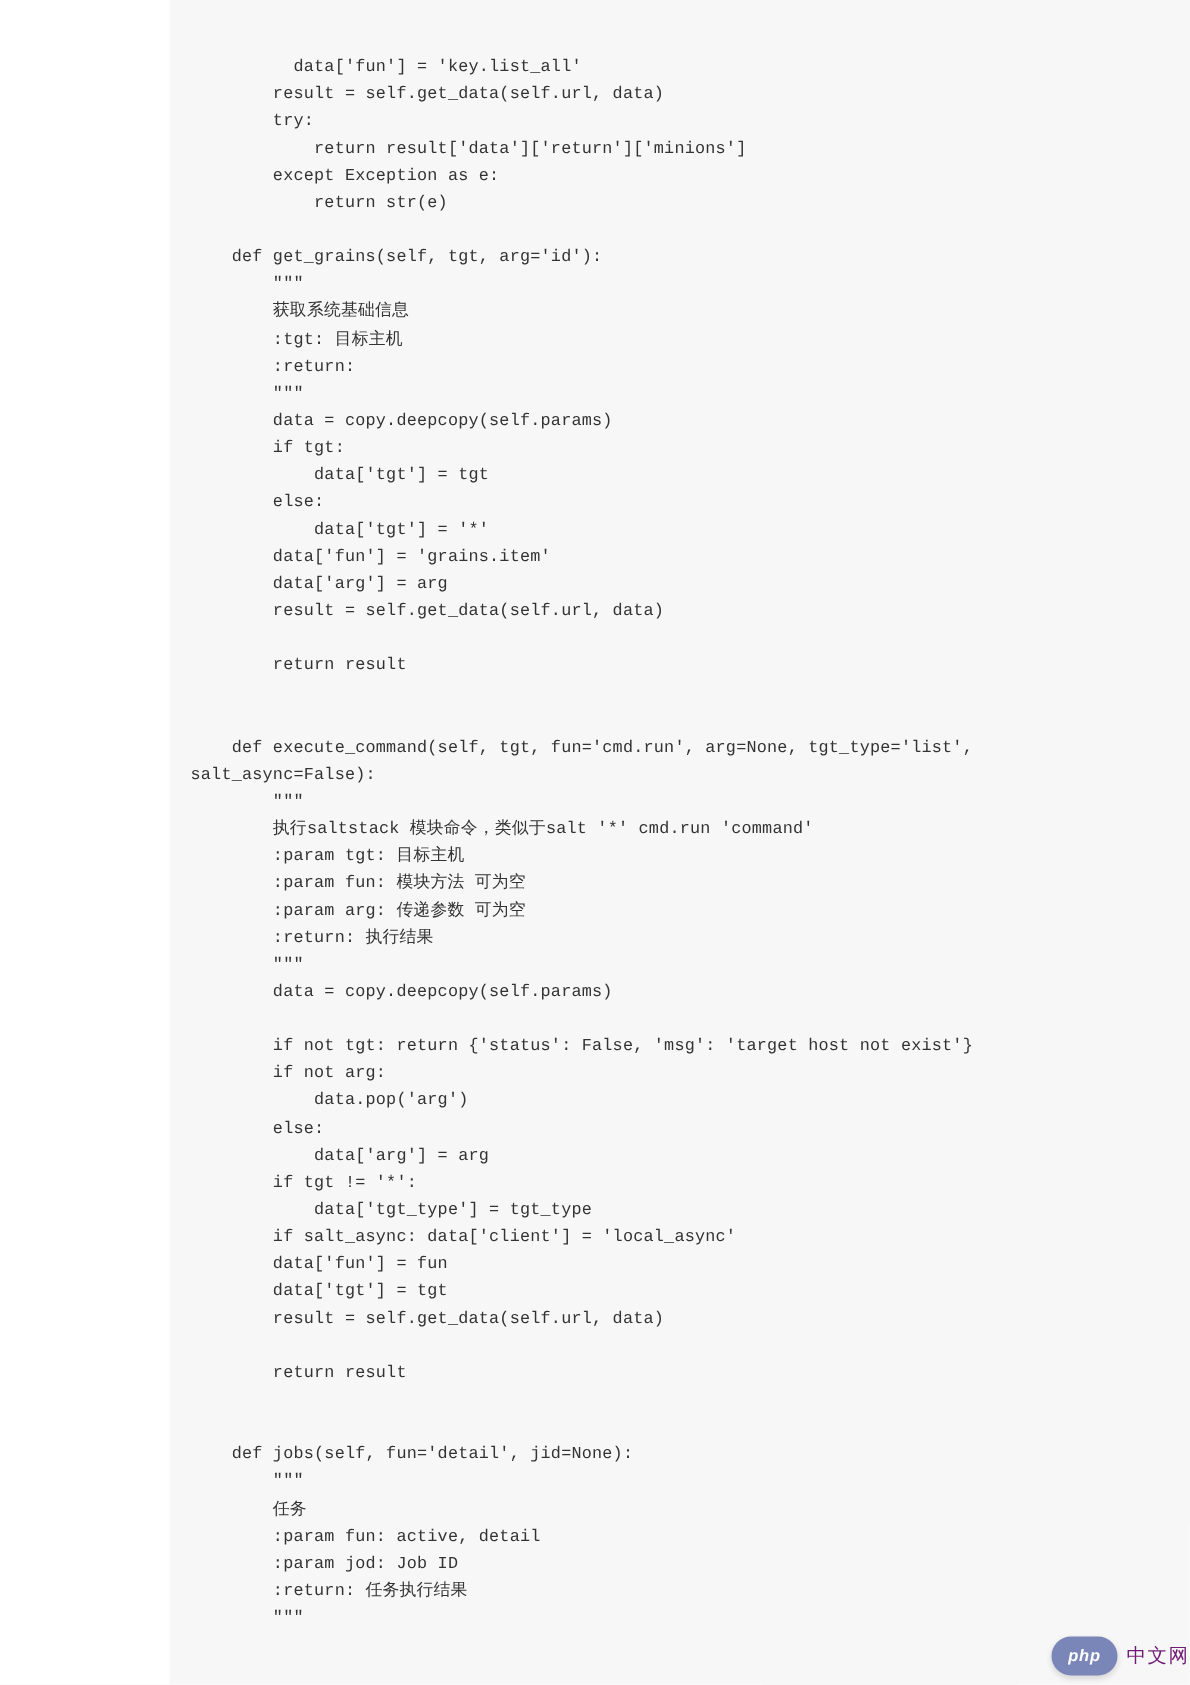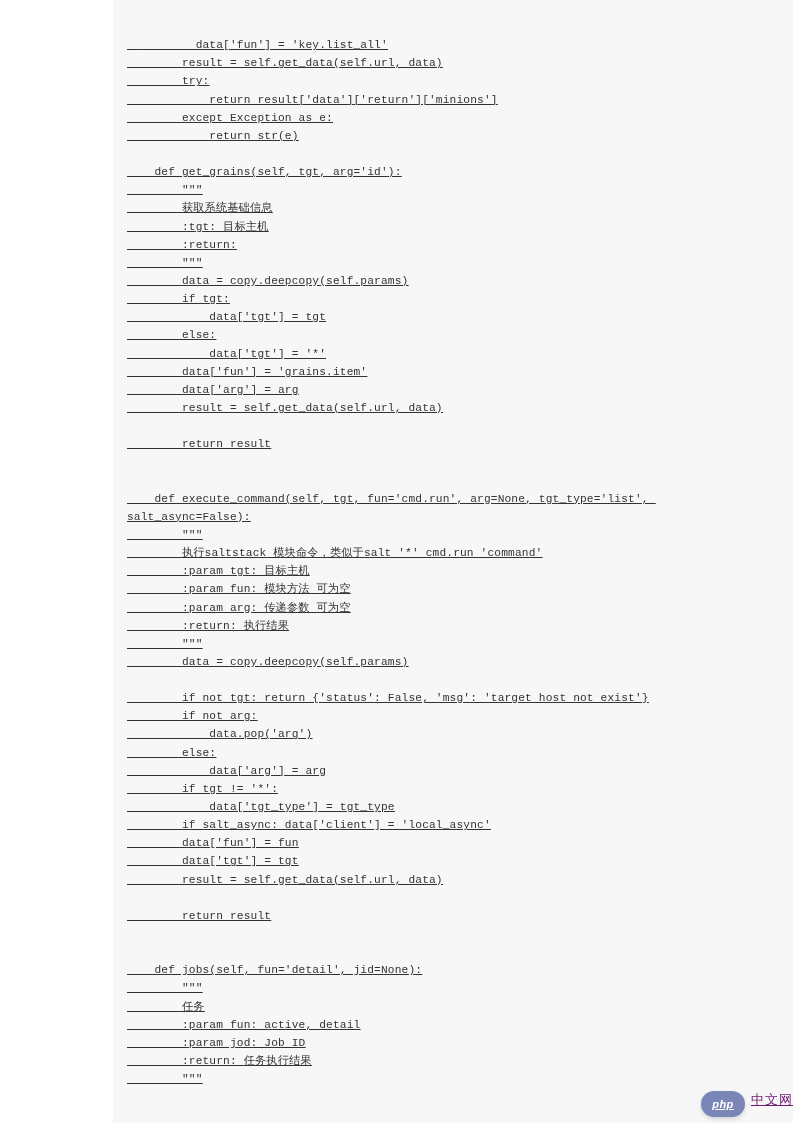--- a/index.html
+++ b/index.html
@@ -1,15 +1,15 @@
 <!DOCTYPE html>
 <html><head>
 <meta charset="utf-8">
 <style>
-  * { box-sizing: border-box; text-decoration: underline; }
+  * { box-sizing: border-box; }
   body {
     margin: 0;
     padding: 0;
     width: 793px;
     height: 1123px;
     background: #ffffff;
     font-family: -apple-system, BlinkMacSystemFont, "Segoe UI", sans-serif;
     position: relative;
     overflow: hidden;
   }
@@ -26,20 +26,21 @@
     color: #333333;
     white-space: pre;
     letter-spacing: 0.15px;
     height: 1123px;
   }
   .watermark {
     position: absolute;
     right: 0;
     bottom: 6px;
     display: flex;
+    align-items: center;
     gap: 6px;
   }
   .php-badge {
     width: 44px;
     height: 26px;
     background: #7a86b8;
     border-radius: 13px / 13px;
     display: flex;
     align-items: center;
     justify-content: center;

